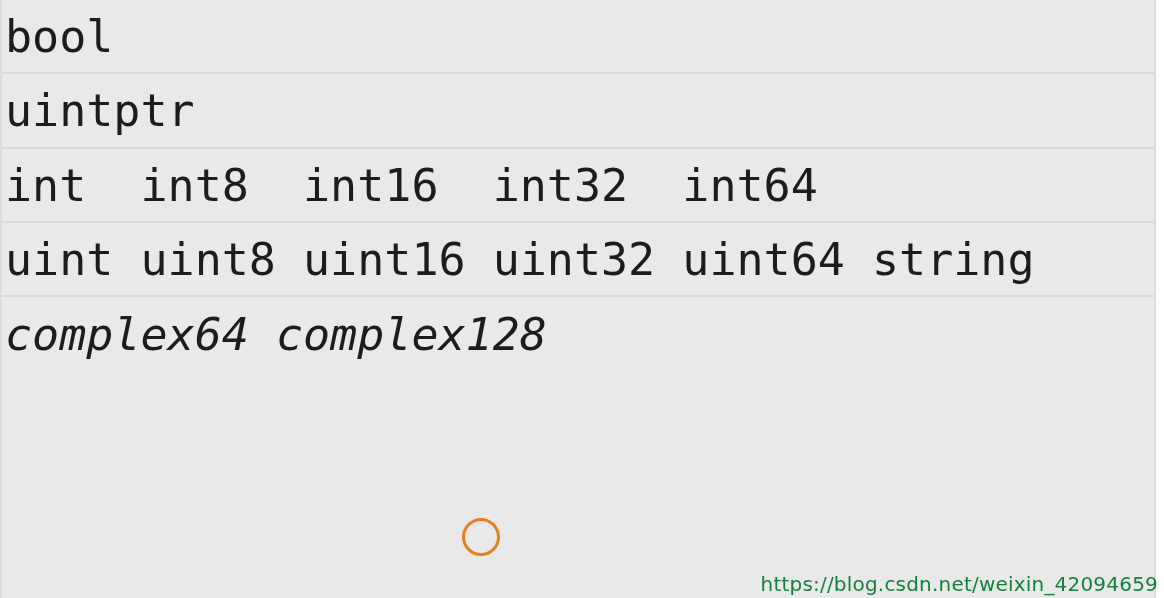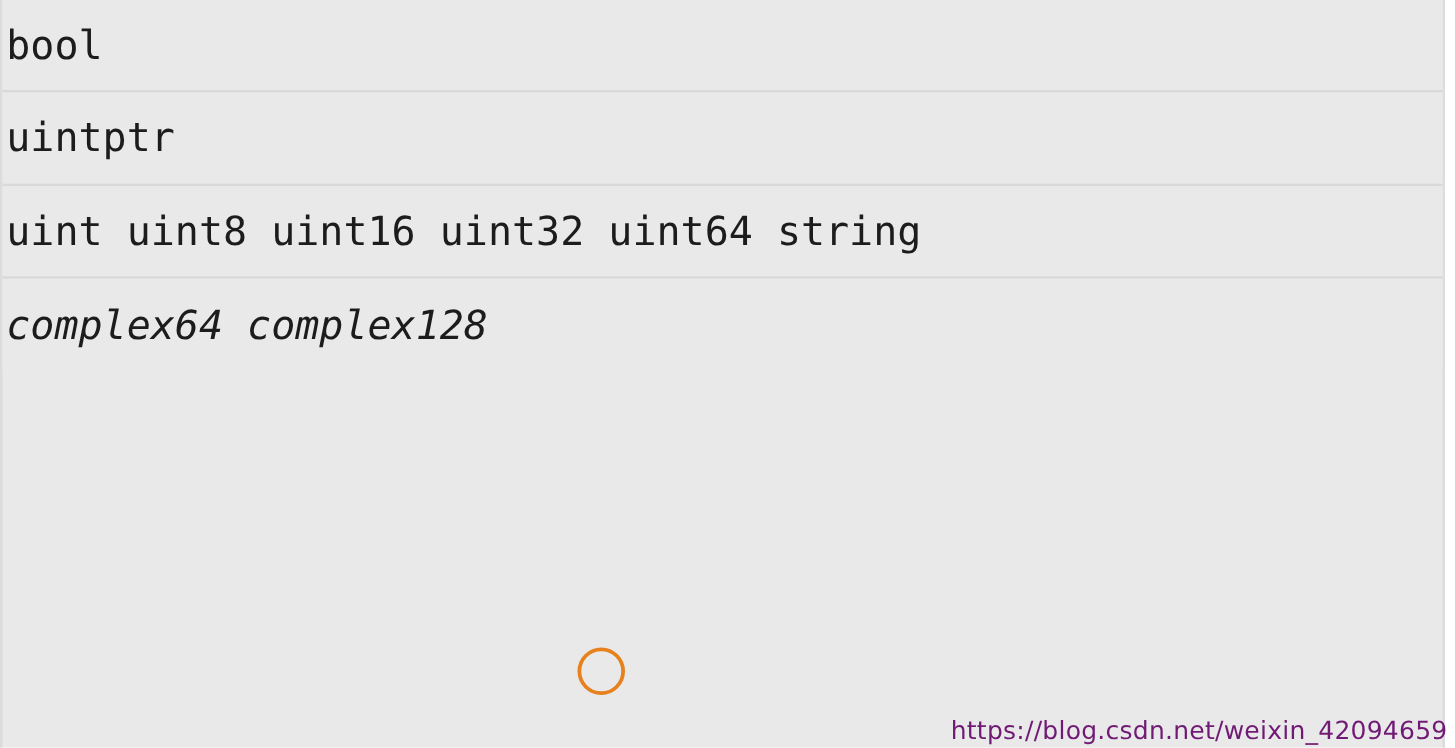--- a/index.html
+++ b/index.html
@@ -49,21 +49,21 @@
     border-bottom: none;
     font-style: italic;
   }
 
   .row-text {
     position: absolute;
     left: 3px;
     top: 50%;
     transform: translateY(-50%);
     font-family: "DejaVu Sans Mono", monospace;
-    font-size: 32px;
+    font-size: 45px;
     line-height: 1.0;
     letter-spacing: 0px;
     color: #1c1c1c;
     white-space: pre;
     font-weight: 400;
   }
 
   
   #annotation-circle {
     position: absolute;
@@ -78,41 +78,44 @@
     pointer-events: none;
   }
 
   
   #watermark {
     position: absolute;
     right: 6px;
     bottom: 2px;
     font-family: "DejaVu Sans", sans-serif;
     font-size: 20px;
-    color: #701a75;
+    color: #15803d;
     letter-spacing: 0.2px;
     white-space: nowrap;
     user-select: none;
   }
 </style>
 </head>
 <body>
 
 <div id="screen">
 
   <div id="type-table">
 
     <div class="type-row">
       <span class="row-text">bool</span>
     </div>
 
     <div class="type-row">
       <span class="row-text">uintptr</span>
     </div>
 
+    <div class="type-row">
+      <span class="row-text">int  int8  int16  int32  int64</span>
+    </div>
 
     <div class="type-row">
       <span class="row-text">uint uint8 uint16 uint32 uint64 string</span>
     </div>
 
 
 
 
     <div class="type-row">
       <span class="row-text">complex64 complex128</span>

